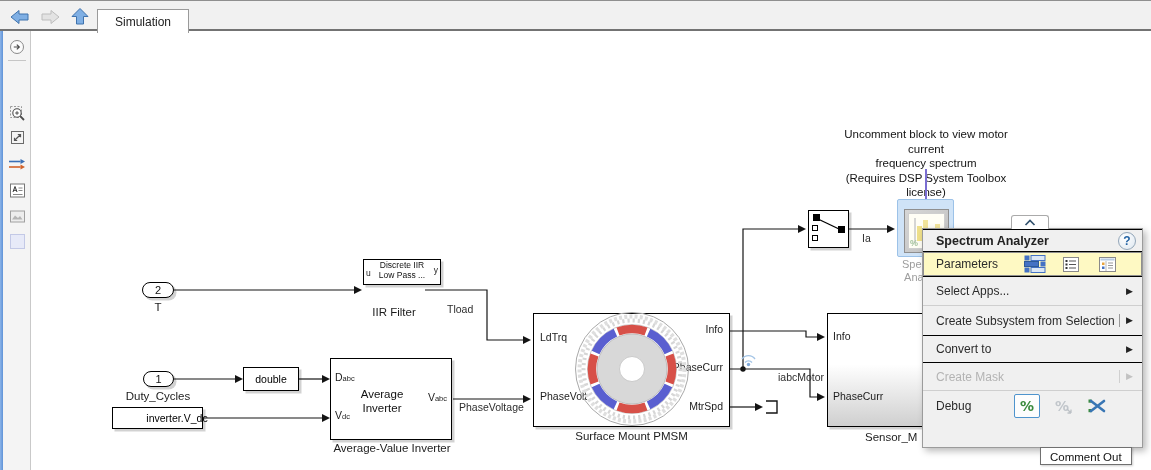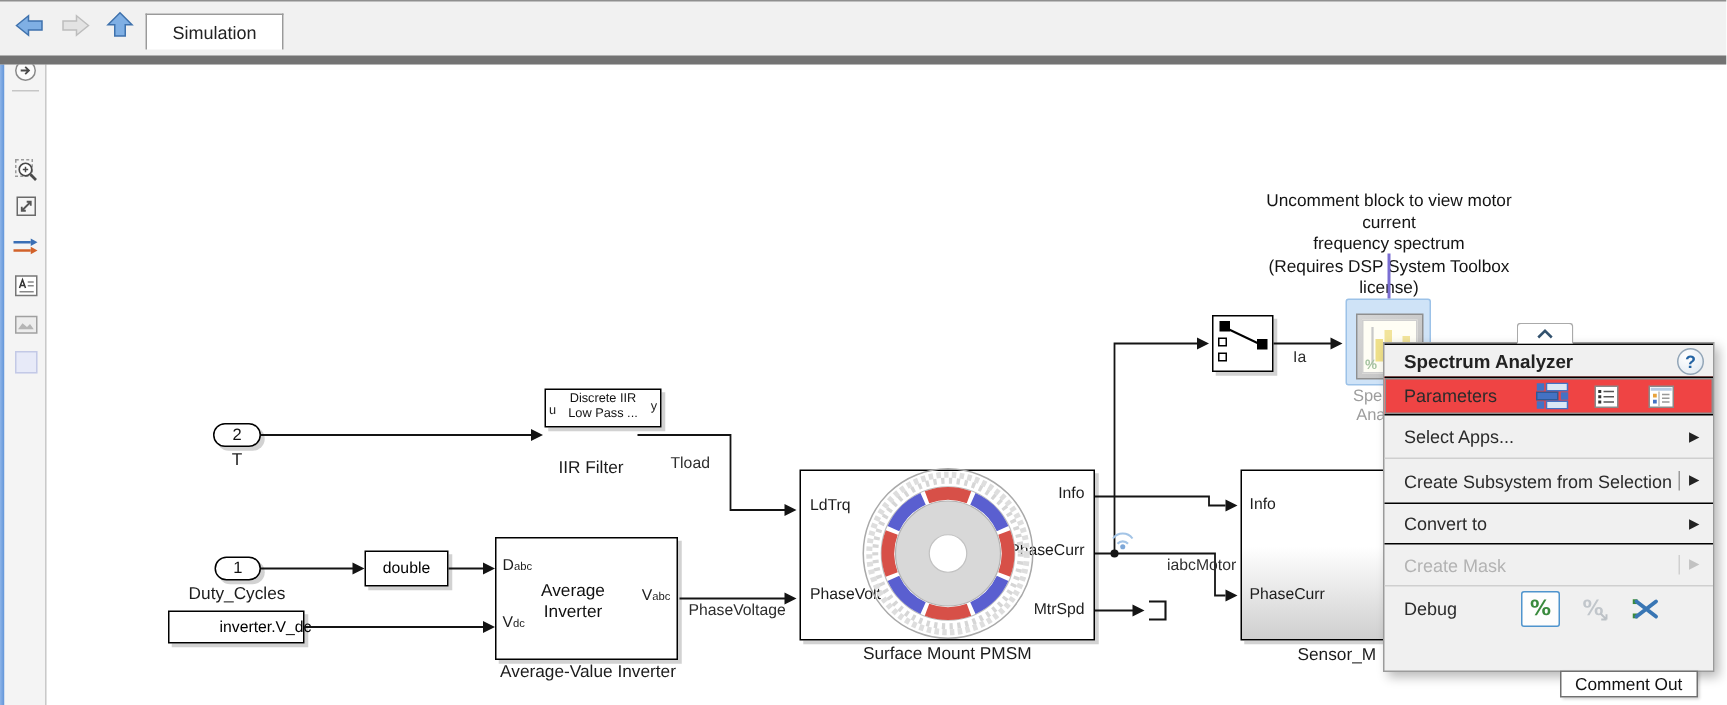--- a/index.html
+++ b/index.html
@@ -6,22 +6,22 @@
   html,body { width:1151px; height:470px; }
   body {
     position: relative;
     font-family: "Liberation Sans", sans-serif;
     background: #ffffff;
     overflow: hidden;
     -webkit-font-smoothing: antialiased;
   }
   
   .toolbar {
-    position:absolute; left:0; top:0; width:1151px; height:43px;
-    background:#f1f1f1; border-top:1px solid #8f8f8f; border-bottom:6px solid #737373;
+    position:absolute; left:0; top:0; width:1151px; height:31px;
+    background:#f1f1f1; border-top:1px solid #8f8f8f; border-bottom:2px solid #737373;
     z-index:5;
   }
   .nav-btn { position:absolute; top:5px; width:26px; height:21px; display:flex; align-items:center; justify-content:center; }
   .tab {
     position:absolute; left:97px; top:8px; height:24px; padding:0 17px;
     background:#ffffff; border:1px solid #9a9a9a; border-bottom:none;
     font-size:12px; color:#222; display:flex; align-items:center; z-index:6;
   }
   
   .blue-strip { position:absolute; left:0; top:31px; width:3px; height:439px;
@@ -73,21 +73,21 @@
     box-shadow:3px 3px 7px rgba(0,0,0,.28); z-index:10; font-size:12px; color:#2b2b2b;
   }
   .collapse-tab {
     position:absolute; left:88px; top:-14px; width:38px; height:14px;
     background:#ffffff; border:1px solid #aaaaaa; border-bottom:none;
     border-radius:3px 3px 0 0; display:flex; align-items:center; justify-content:center;
   }
   .mrow { display:flex; align-items:center; padding:0 6px 0 13px; border-top:1px solid #000000;text-align:center; }
   .mrow:first-of-type { border-top:none; }
   .mheader { height:22px; font-weight:bold; font-size:12.5px; color:#222; }
-  .hl { background:#ef4444; box-shadow:inset 0 0 0 1px #8f8f8f;gap:26px; }
+  .hl { background:#fef9c3; box-shadow:inset 0 0 0 1px #8f8f8f;gap:26px; }
   .gray { color:#b3b3b3; }
   .micons { display:flex; align-items:center; margin-left:auto; margin-right:28px; gap:16px; }
   .micon { display:flex; align-items:center; justify-content:center; width:22px; height:20px; }
   .arrow-r { margin-left:auto; font-size:9px; color:#222; padding-right:3px; }
   .arrow-r.dim { color:#c2c2c2; }
   .vbar { display:inline-block; width:1px; height:13px; background:#9a9a9a; margin-right:6px; vertical-align:middle; }
   .vbar.dim { background:#d0d0d0; }
   .help-circle {
     margin-left:auto; width:18px; height:18px; border-radius:50%;
     border:1px solid #93a6b8; background:radial-gradient(circle at 35% 30%,#ffffff,#dde7f0);

